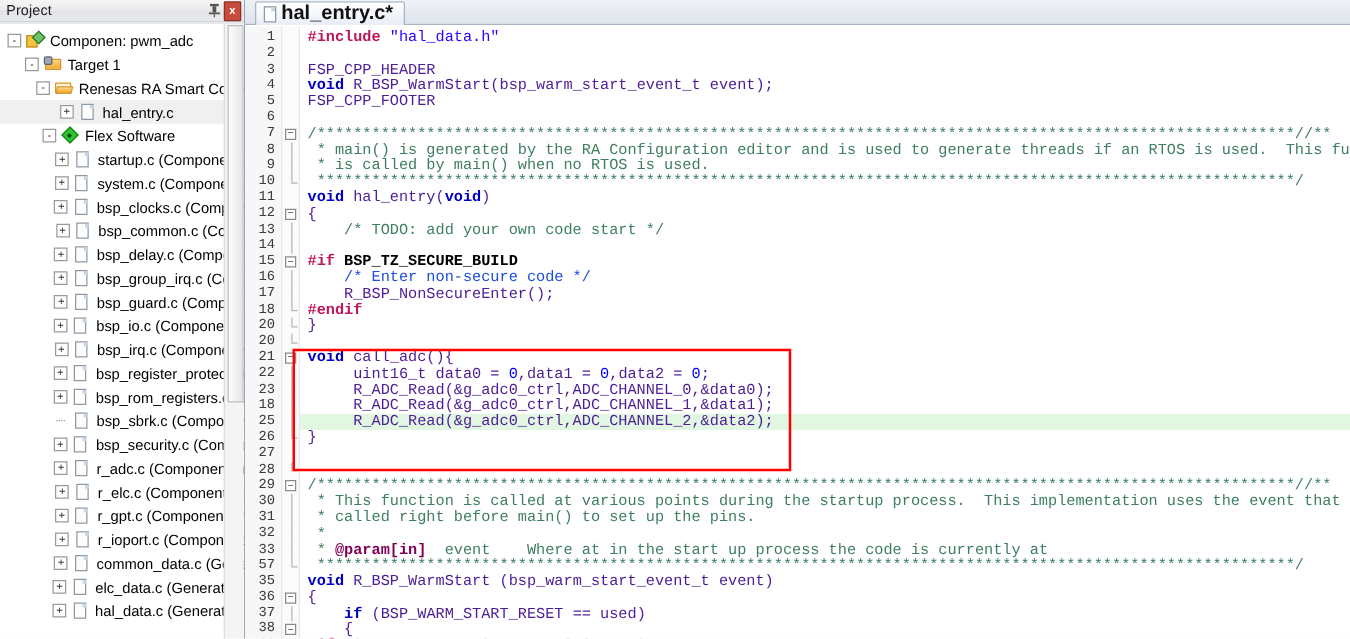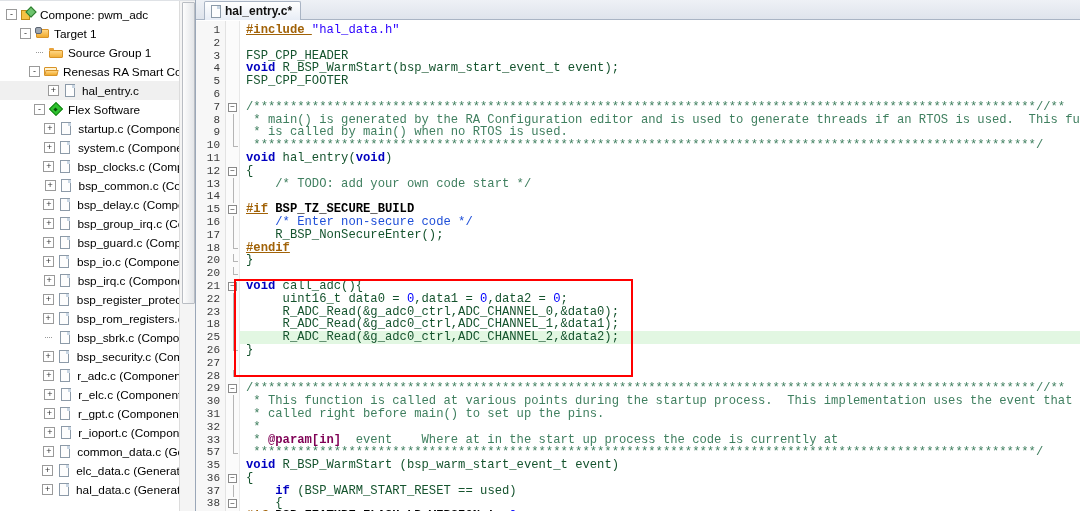--- a/index.html
+++ b/index.html
@@ -130,21 +130,21 @@
     background:linear-gradient(to bottom,#eef1f6,#dfe4ec);
     border-bottom:1px solid #a9b4c4;
     display:flex;align-items:flex-end;padding-left:8px;
   }
   .tab{
     height:18px;display:flex;align-items:center;gap:4px;
     padding:0 8px 0 6px;
     background:linear-gradient(to bottom,#ffffff,#e8edf6);
     border:1px solid #a9b4c4;border-bottom:none;
     border-radius:2px 2px 0 0;
-    font-size:12px;color:#111;font-weight:bold;
+    font-size:16px;color:#111;font-weight:bold;
     position:relative;top:1px;margin-top:48px;
   }
   .tab .doc-ico{width:10px;height:12px;}
   .code-outer{
     flex:1;position:relative;overflow:hidden;
     border-top:1px solid #fff;
     display:flex;
   }
   .gutter{
     width:30px;min-width:30px;background:#f7f7f7;
@@ -179,67 +179,73 @@
   .fline{position:absolute;left:50%;top:0;bottom:0;width:1px;background:#b5b5b5;}
   .fend{position:absolute;left:50%;top:0;width:1px;height:50%;background:#b5b5b5;}
   .fend::after{content:"";position:absolute;left:0;top:100%;width:5px;height:1px;background:#b5b5b5;}
 
   
   .kw{color:#7f0055;font-weight:bold;}
   .kw2{color:#0000c0;font-weight:bold;}
   .cm{color:#3f7f5f;}
   .cmf{color:#1d4ed8;}
   .str{color:#2a00ff;}
-  .pp{color:#a16207;font-weight:bold;text-decoration:underline;}
+  .pp{color:#be185d;font-weight:bold;}
   .num{color:#0000ff;}
-  .pl{color:#14532d;}
+  .pl{color:#4c1d95;}
   .macro{color:#000000;font-weight:bold;}
 
   .redbox{
     position:absolute;border:2px solid #ff0000;
     pointer-events:none;z-index:30;
   }
 </style>
 </head>
 <body>
 
 <div class="app">
 
   <div class="left-panel">
+    <div class="panel-header">
+      <span class="panel-title">Project</span>
+      <span class="panel-btn pin-ico">
+        <svg width="9" height="11" viewBox="0 0 9 11">
+            <rect x="1" y="0" width="7" height="2" fill="#555"></rect>
+            <rect x="3" y="2" width="3" height="5" fill="#555"></rect>
+            <rect x="0" y="7" width="9" height="1.4" fill="#555"></rect>
+            <rect x="4" y="8.4" width="1" height="2.6" fill="#555"></rect>
+          </svg>
+      </span>
+      <span class="panel-btn">
+        <span class="close-btn">x</span>
+      </span>
+    </div>
     <div class="tree-wrap">
       <div class="tree" id="tree">
           <div class="tree-row">
             <span class="indent" style="width:6px"></span>
             <span class="toggle">-</span>
             <span class="tico">
               <span class="proj-ico">
                 <span class="p1"></span>
                 <span class="p2"></span>
               </span>
             </span>
-            <span class="lbl">Compone: pwm_adc</span>
+            <span class="lbl">Componen: pwm_adc</span>
           </div>
           <div class="tree-row">
             <span class="indent" style="width:20px"></span>
             <span class="toggle">-</span>
             <span class="tico">
               <span class="tgt-ico">
                 <span class="t1"></span>
                 <span class="t2"></span>
               </span>
             </span>
             <span class="lbl">Target 1</span>
-          </div>
-          <div class="tree-row">
-            <span class="indent" style="width:34px"></span>
-            <span class="dashline"></span>
-            <span class="tico">
-              <span class="folder-closed"></span>
-            </span>
-            <span class="lbl">Source Group 1</span>
           </div>
           <div class="tree-row">
             <span class="indent" style="width:34px"></span>
             <span class="toggle">-</span>
             <span class="tico">
               <span class="folder-open"></span>
             </span>
             <span class="lbl">Renesas RA Smart Configura</span>
           </div>
           <div class="tree-row sel">

